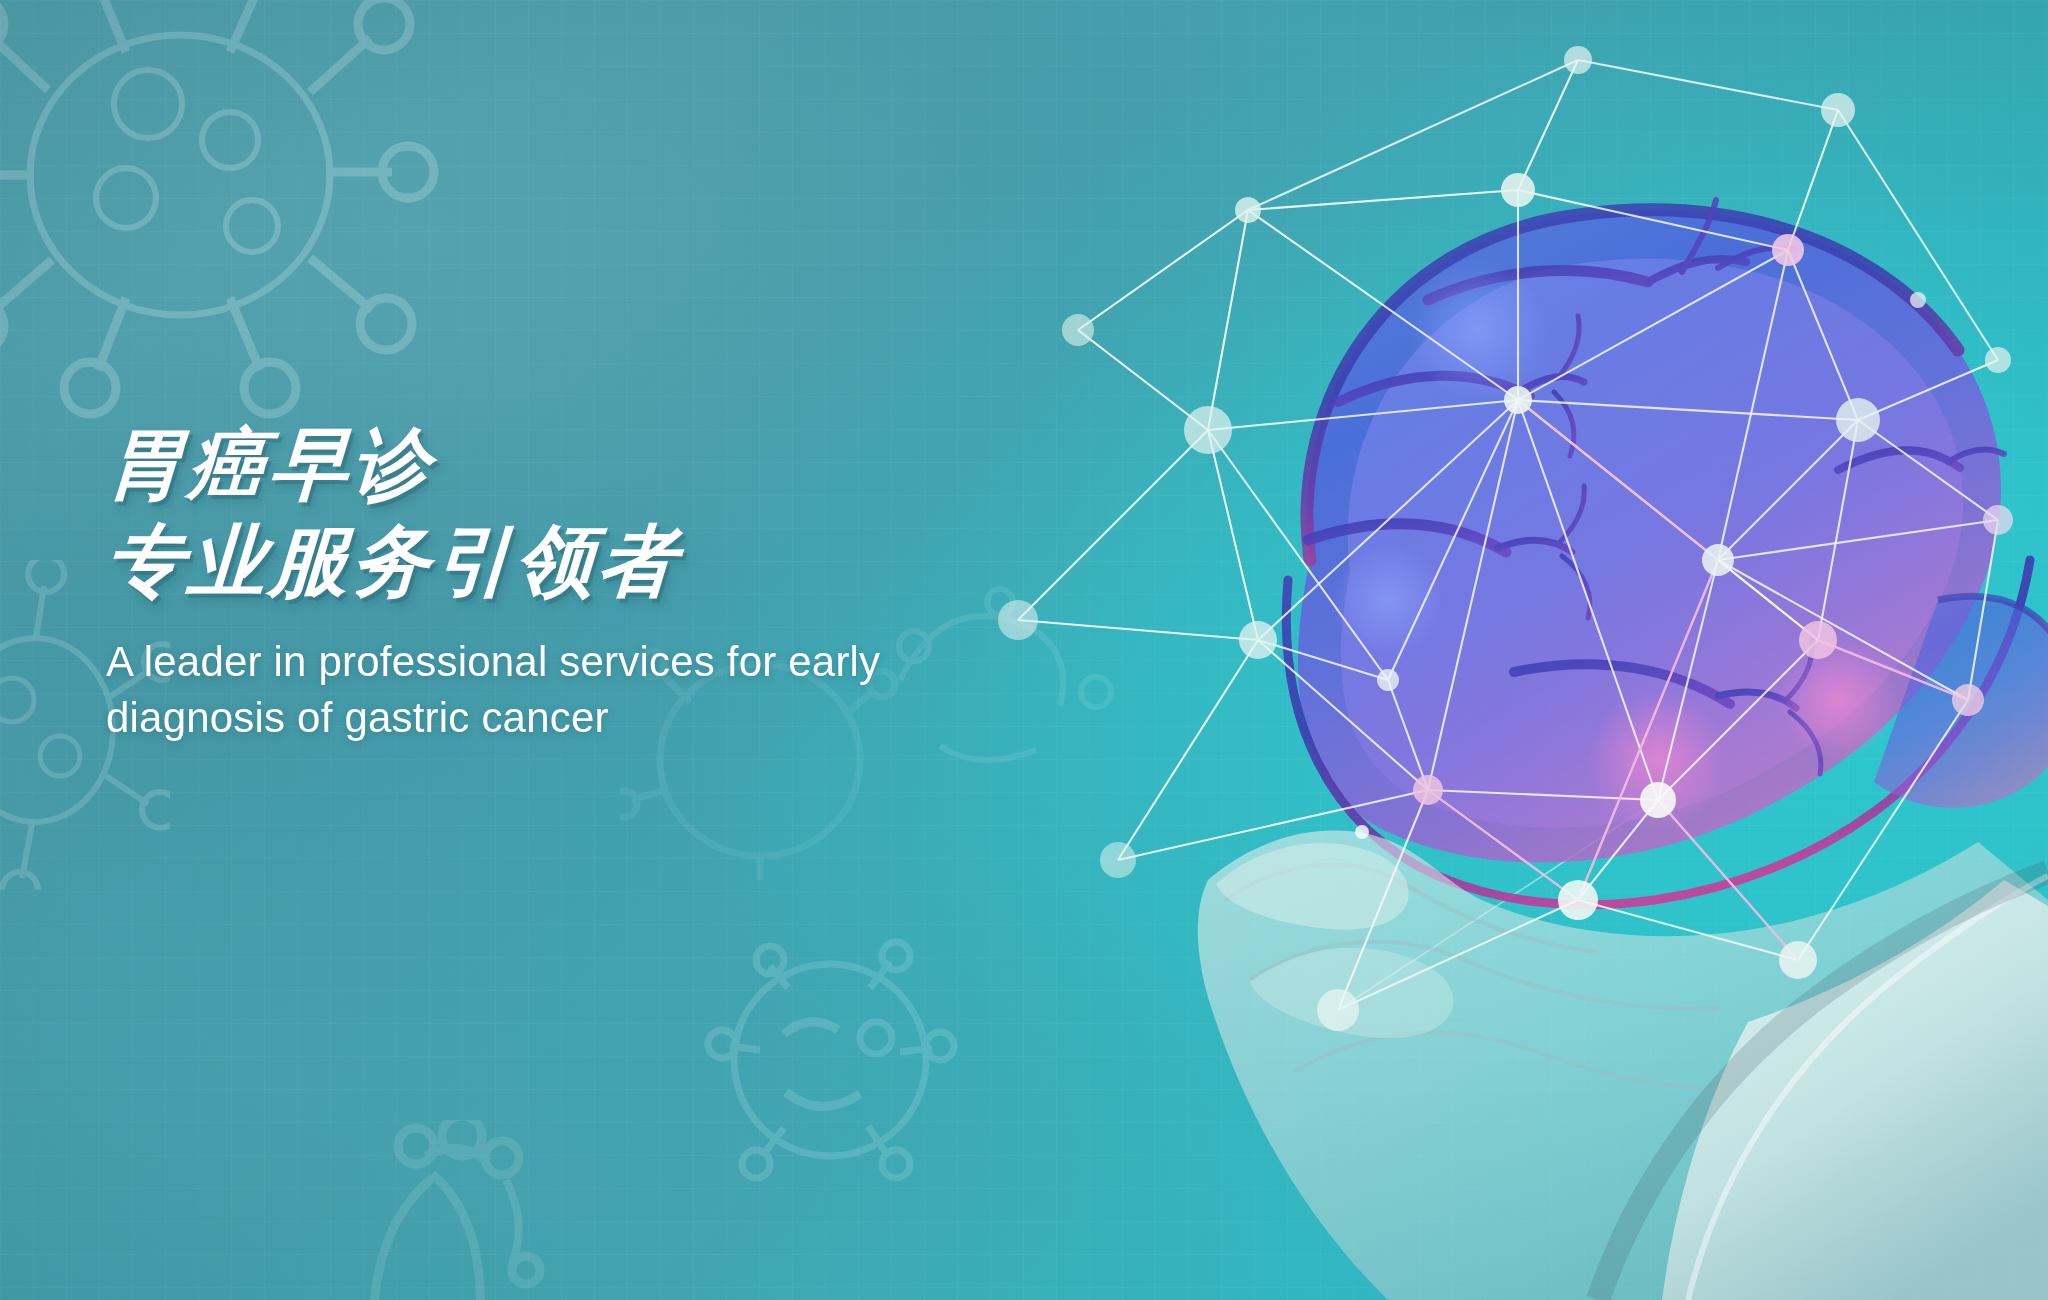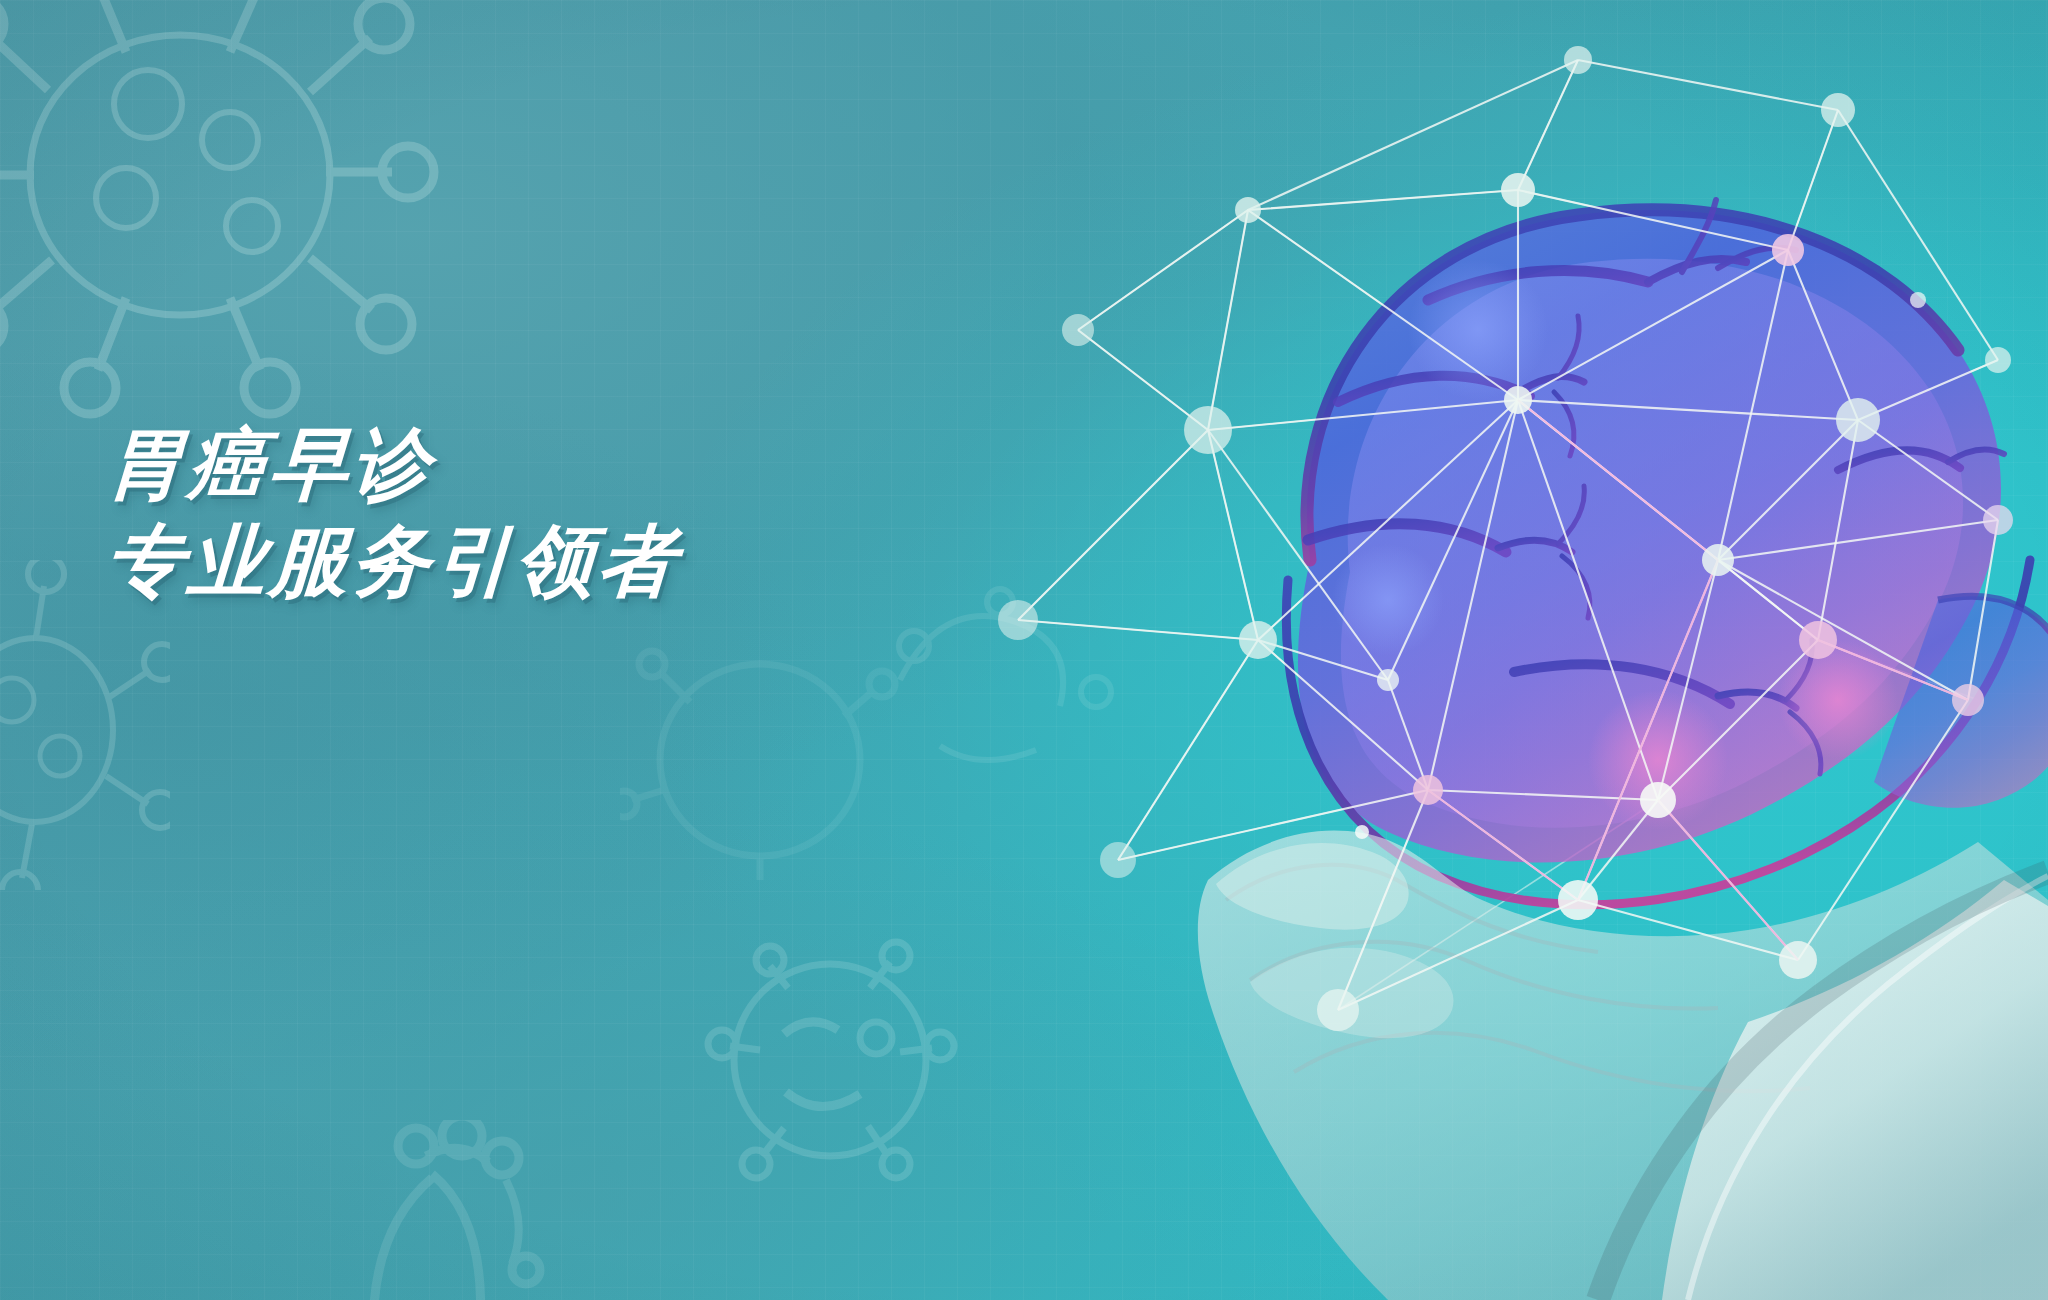--- a/index.html
+++ b/index.html
@@ -475,16 +475,20 @@
           <circle cx="404" cy="832" r="7" fill="#f7fbf9" fill-opacity="0.85"></circle>
           <circle cx="960" cy="300" r="8" fill="#f7fbf9" fill-opacity="0.70"></circle>
         </g>
       </g>
     </svg>
   </div>
 
   <div class="copy">
     <div class="headline headline-1">胃癌早诊</div>
     <div class="headline headline-2">专业服务引领者</div>
+    <div class="subtitle">
+      <div>A leader in professional services for early</div>
+      <div>diagnosis of gastric cancer</div>
+    </div>
   </div>
 
   <div class="bg-vignette"></div>
 </div>
 
 </body></html>

